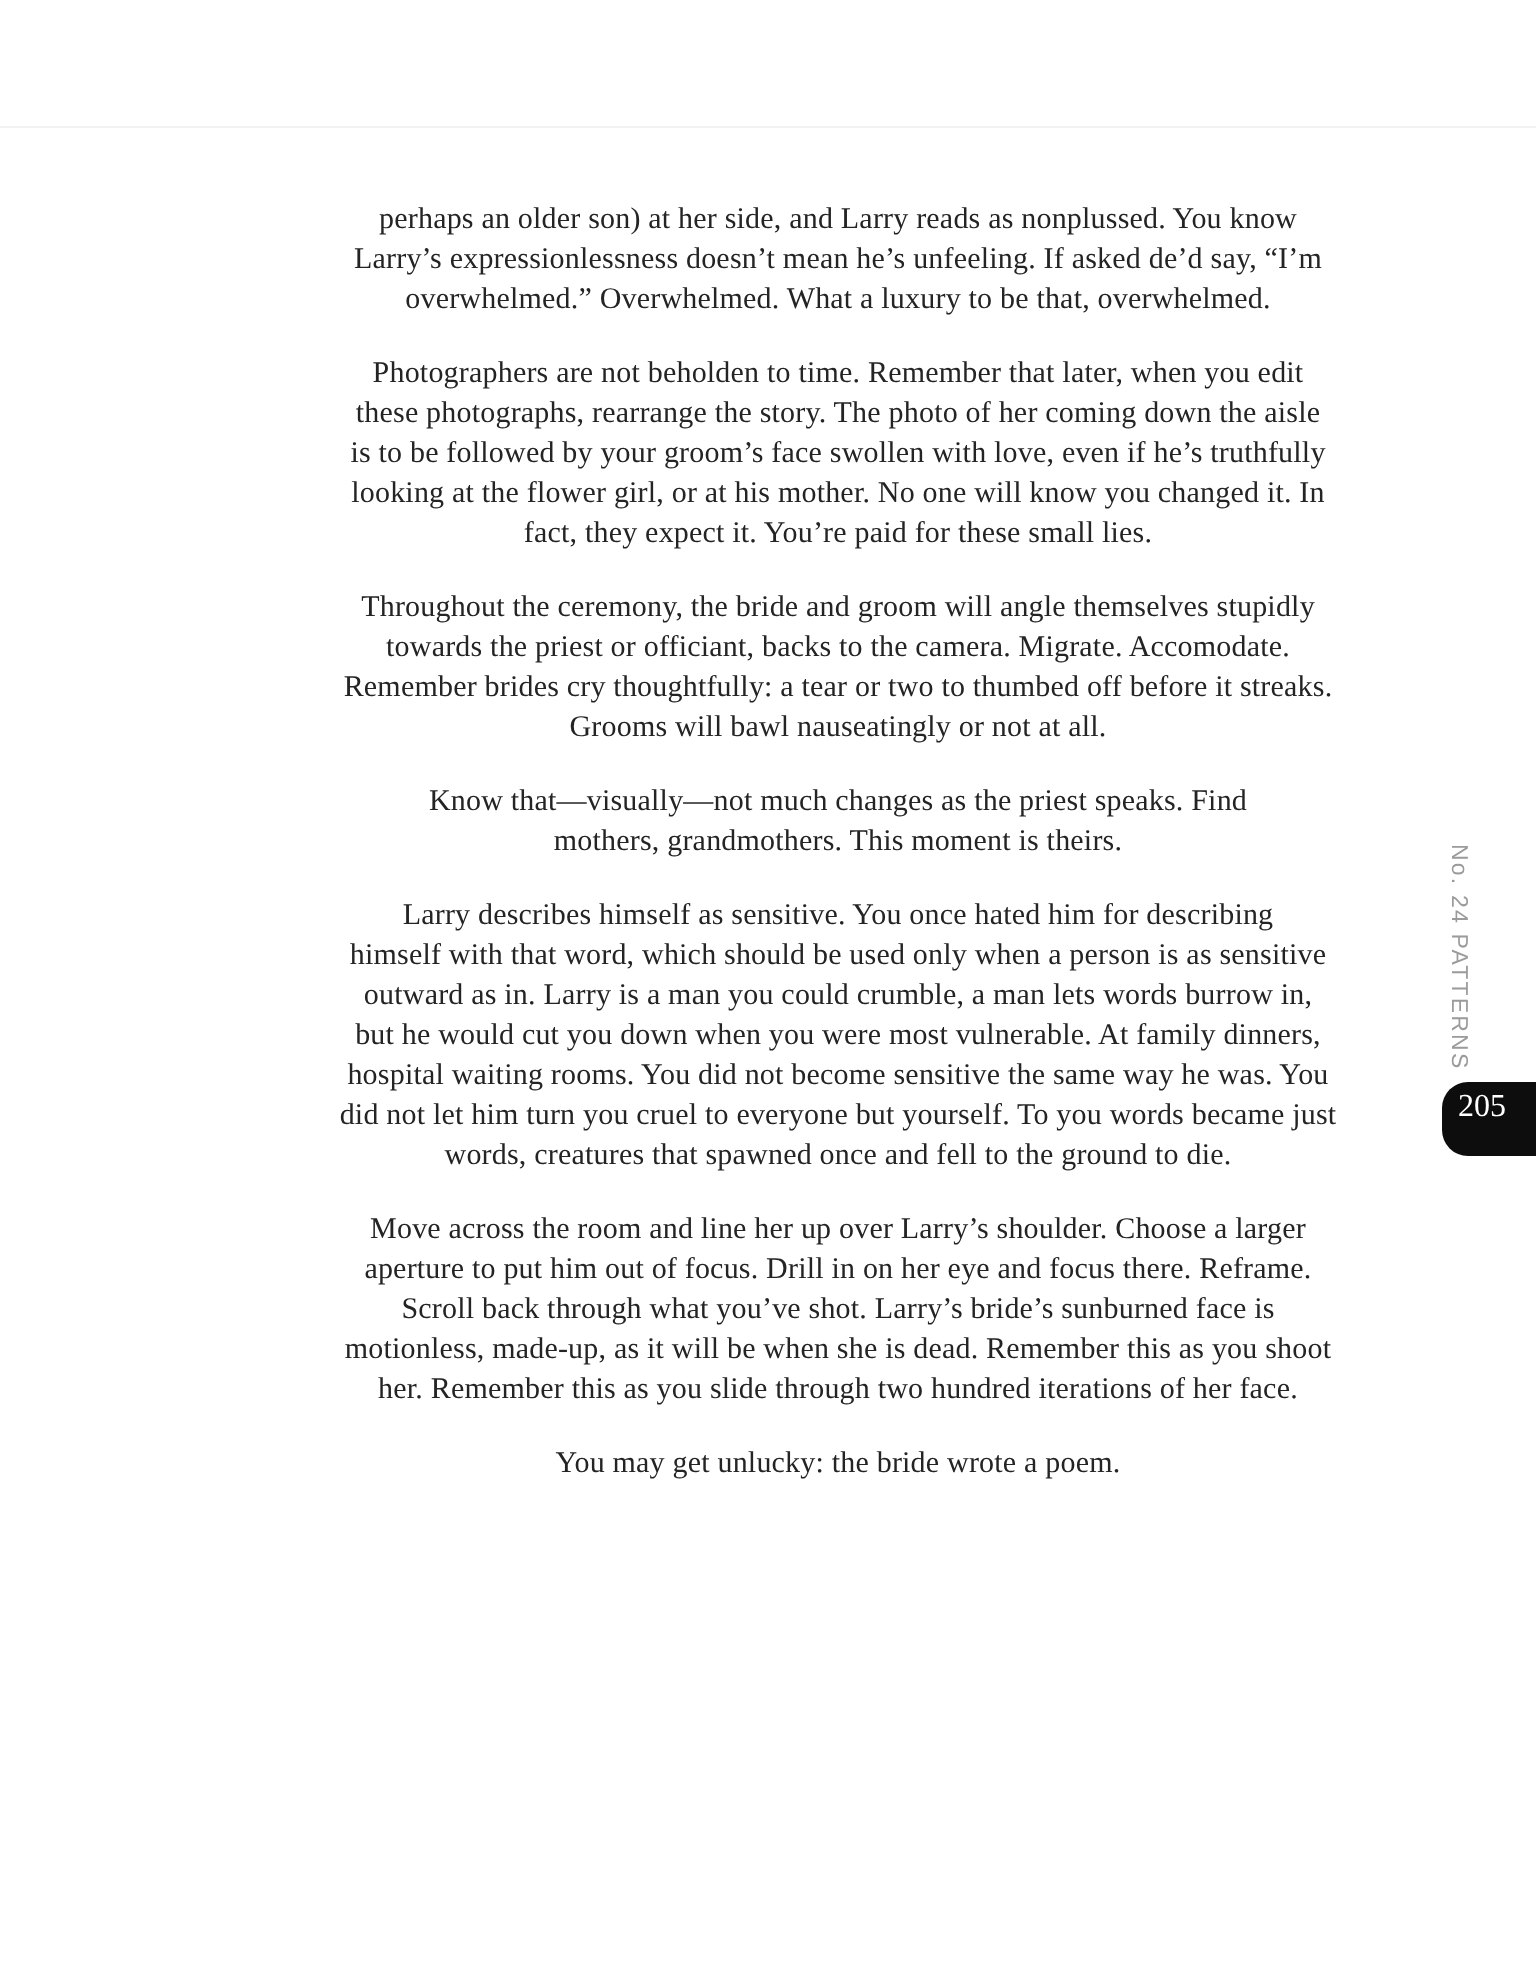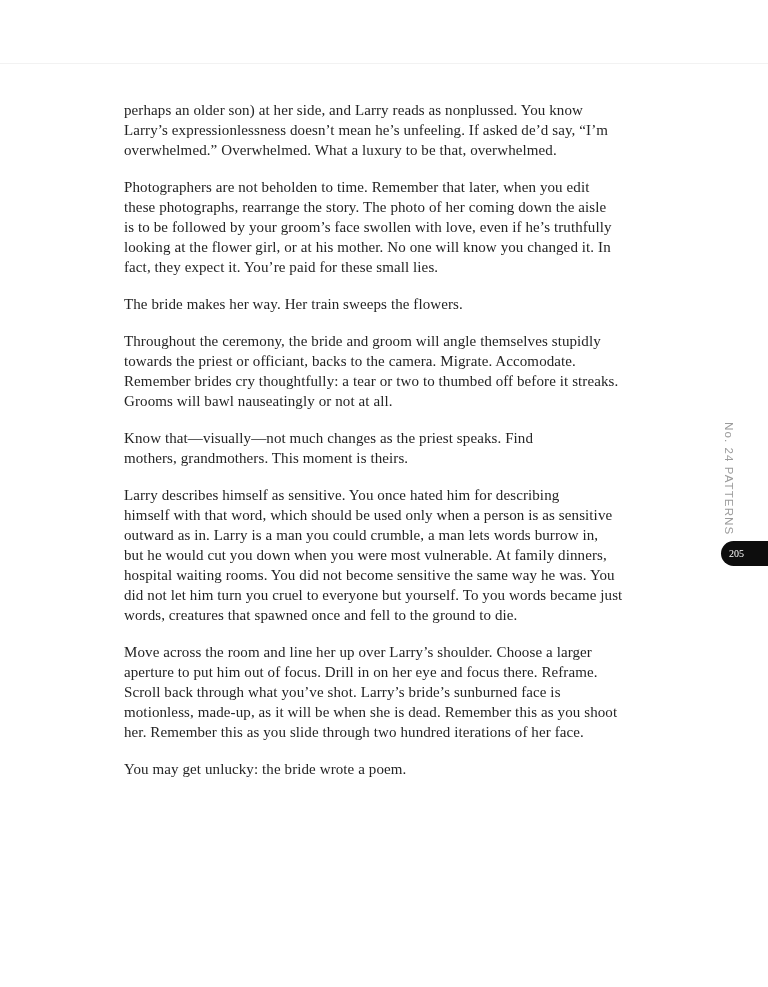--- a/index.html
+++ b/index.html
@@ -26,66 +26,66 @@
     position: absolute;
     left: 112px;
     top: 100px;
     width: 614px;
     color: #242424;
     font-size: 15px;
     line-height: 20px;
     letter-spacing: 0.1px;
   }
   .para {
-    margin: 0 0 17px 12px;
+    margin: 0 0 17px 0;
     white-space: pre-line;
+    text-align: center;
   }
   .chapter-label {
     position: absolute;
     top: 422px;
     left: 723px;
     writing-mode: vertical-rl;
     text-orientation: mixed;
     font-family: "Liberation Sans", "DejaVu Sans", sans-serif;
     font-size: 11.5px;
     letter-spacing: 1.1px;
     color: #9b9b9b;
     white-space: nowrap;
   }
   .page-badge {
     position: absolute;
     top: 541px;
     right: 0;
     width: 47px;
-    height: 25px;
+    height: 37px;
     background: #0d0d0d;
     border-radius: 13px 0 0 13px;
     color: #ffffff;
-    font-size: 10px;
+    font-size: 16px;
     line-height: 25px;
     padding-left: 8px;
     box-sizing: border-box;
     margin-left: 41px;
   }
 </style>
 </head>
 <body>
 
 <div class="scan-line"></div>
 
 <article class="text-column">
   <p class="para">perhaps an older son) at her side, and Larry reads as nonplussed. You know
 Larry’s expressionlessness doesn’t mean he’s unfeeling. If asked de’d say, “I’m
 overwhelmed.” Overwhelmed. What a luxury to be that, overwhelmed.</p>
   <p class="para">Photographers are not beholden to time. Remember that later, when you edit
 these photographs, rearrange the story. The photo of her coming down the aisle
 is to be followed by your groom’s face swollen with love, even if he’s truthfully
 looking at the flower girl, or at his mother. No one will know you changed it. In
 fact, they expect it. You’re paid for these small lies.</p>
-  <p class="para">The bride makes her way. Her train sweeps the flowers.</p>
   <p class="para">Throughout the ceremony, the bride and groom will angle themselves stupidly
 towards the priest or officiant, backs to the camera. Migrate. Accomodate.
 Remember brides cry thoughtfully: a tear or two to thumbed off before it streaks.
 Grooms will bawl nauseatingly or not at all.</p>
   <p class="para">Know that—visually—not much changes as the priest speaks. Find
 mothers, grandmothers. This moment is theirs.</p>
   <p class="para">Larry describes himself as sensitive. You once hated him for describing
 himself with that word, which should be used only when a person is as sensitive
 outward as in. Larry is a man you could crumble, a man lets words burrow in,
 but he would cut you down when you were most vulnerable. At family dinners,

